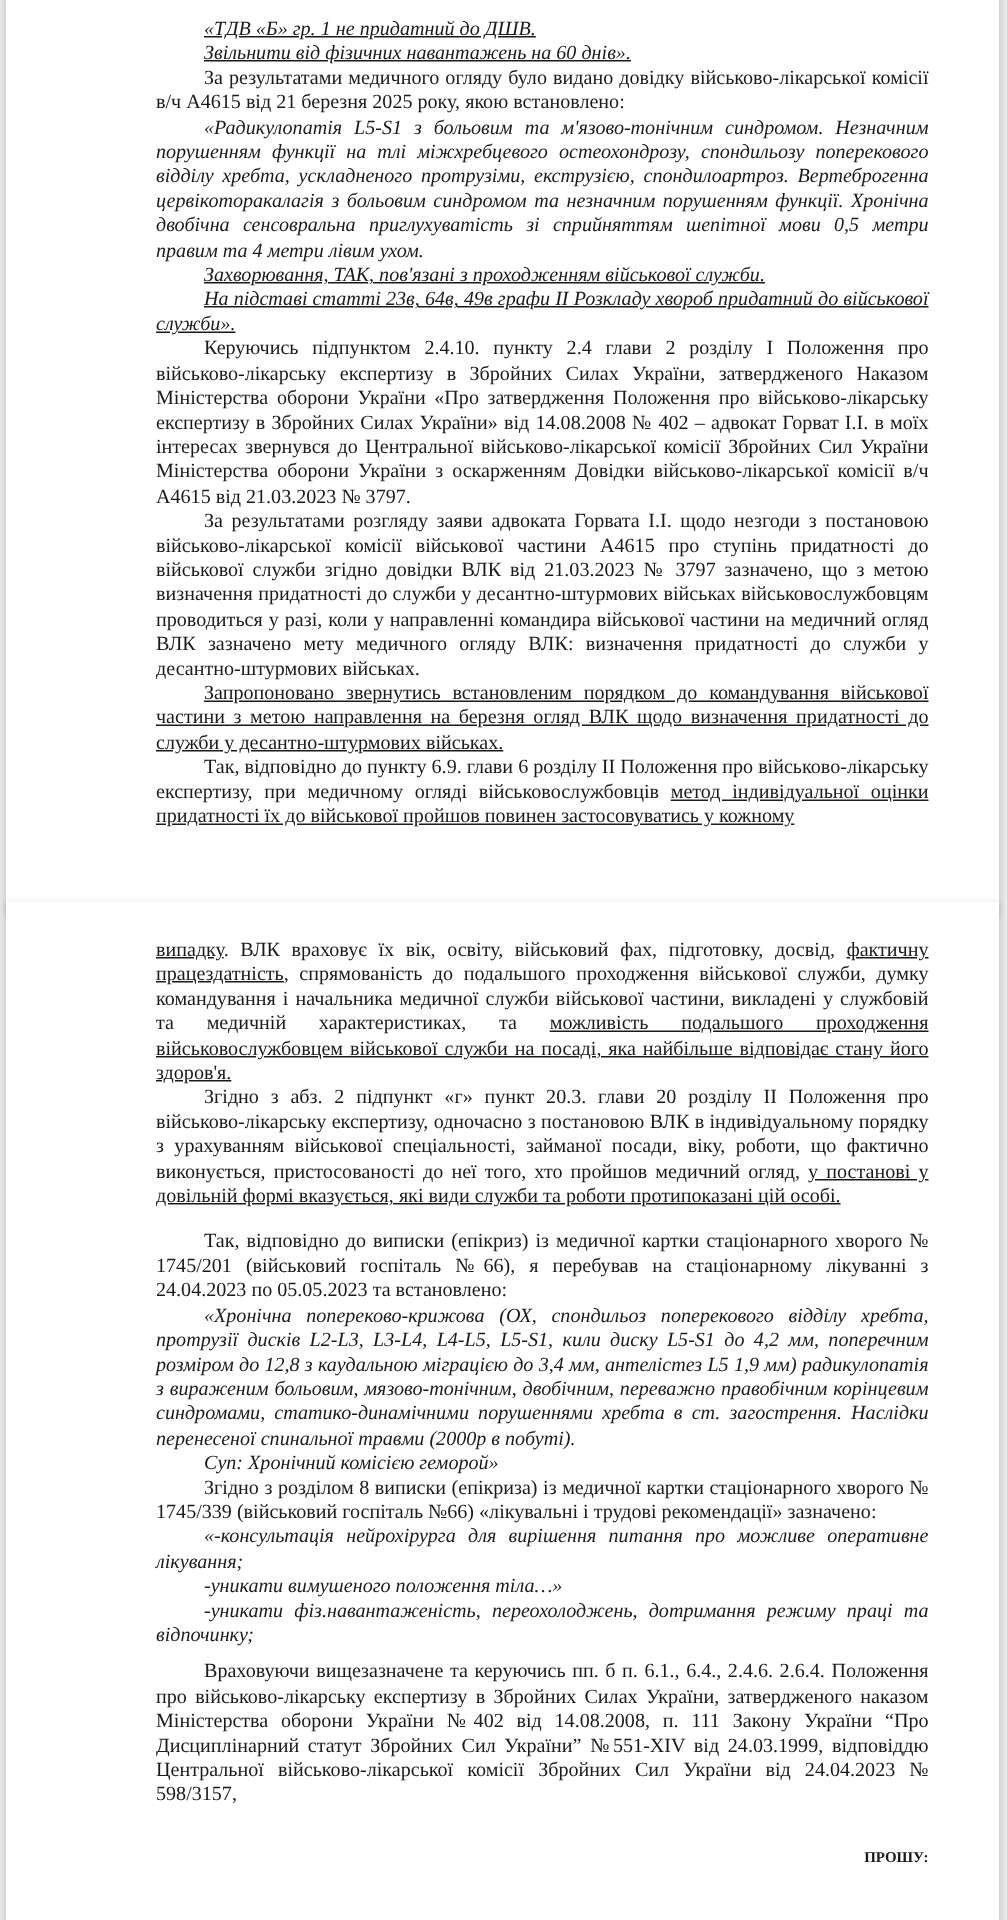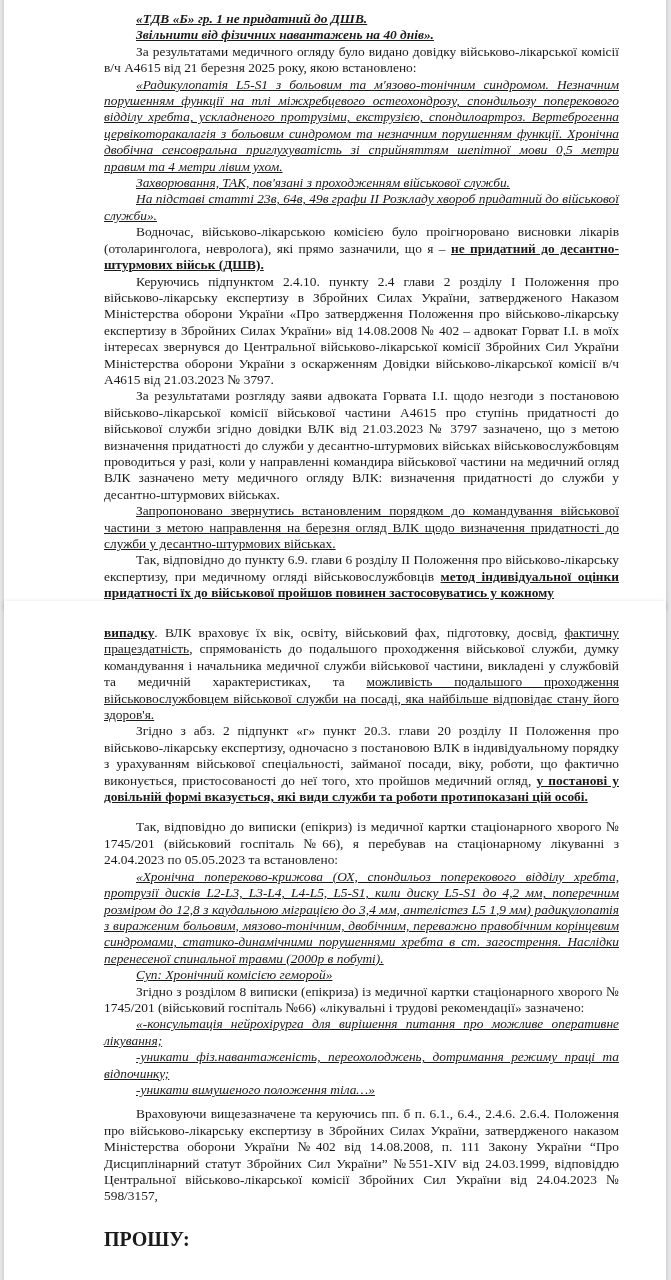--- a/index.html
+++ b/index.html
@@ -17,54 +17,53 @@
   #page1 { top:-4px; height:612px; border-top:1px solid #d0d0d0; }
   #page2 { top:601px; height:700px; }
   .content {
     position:absolute; left:100px; width:515px;
     font-size:13.4px; line-height:16.4px;
   }
   #page1 .content { top:14px; }
   #page2 .content { top:24px; }
   p { margin:0; text-align:justify; }
   p.ind { text-indent:32px; }
-  .i { font-style:italic;text-decoration:underline; }
+  .i { font-style:italic; }
   .u { text-decoration:underline; }
-  .b { font-weight:bold; }
+  .b { font-weight:normal; }
   .gap { height:14px; }
-  .center { text-align:left; font-weight:bold; margin-top:26px; font-size:20px; }
+  .center { text-align:right; font-weight:bold; margin-top:26px; font-size:10px; }
 </style>
 </head>
 <body>
 
 <div class="page" id="page1">
   <div class="content">
     <p class="ind i u b">«ТДВ «Б» гр. 1 не придатний до ДШВ.</p>
-    <p class="ind i u b">Звільнити від фізичних навантажень на 40 днів».</p>
+    <p class="ind i u b">Звільнити від фізичних навантажень на 60 днів».</p>
     <p class="ind">За результатами медичного огляду було видано довідку військово-лікарської комісії в/ч А4615 від 21 березня 2025 року, якою встановлено:</p>
     <p class="ind i">«Радикулопатія L5-S1 з больовим та м'язово-тонічним синдромом. Незначним порушенням функції на тлі міжхребцевого остеохондрозу, спондильозу поперекового відділу хребта, ускладненого протрузіми, екструзією, спондилоартроз. Вертеброгенна цервікоторакалагія з больовим синдромом та незначним порушенням функції. Хронічна двобічна сенсовральна приглухуватість зі сприйняттям шепітної мови 0,5 метри правим та 4 метри лівим ухом.</p>
     <p class="ind i u">Захворювання, ТАК, пов'язані з проходженням військової служби.</p>
     <p class="ind i u">На підставі статті 23в, 64в, 49в графи II Розкладу хвороб придатний до військової служби».</p>
-    <p class="ind"><span>Водночас, військово-лікарською комісією було проігноровано висновки лікарів (отоларинголога, невролога), які прямо зазначили, що я – </span><span class="b u">не придатний до десантно-штурмових військ (ДШВ).</span></p>
     <p class="ind">Керуючись підпунктом 2.4.10. пункту 2.4 глави 2 розділу I Положення про військово-лікарську експертизу в Збройних Силах України, затвердженого Наказом Міністерства оборони України «Про затвердження Положення про військово-лікарську експертизу в Збройних Силах України» від 14.08.2008 № 402 – адвокат Горват І.І. в моїх інтересах звернувся до Центральної військово-лікарської комісії Збройних Сил України Міністерства оборони України з оскарженням Довідки військово-лікарської комісії в/ч А4615 від 21.03.2023 № 3797.</p>
     <p class="ind">За результатами розгляду заяви адвоката Горвата І.І. щодо незгоди з постановою військово-лікарської комісії військової частини А4615 про ступінь придатності до військової служби згідно довідки ВЛК від 21.03.2023 № 3797 зазначено, що з метою визначення придатності до служби у десантно-штурмових військах військовослужбовцям проводиться у разі, коли у направленні командира військової частини на медичний огляд ВЛК зазначено мету медичного огляду ВЛК: визначення придатності до служби у десантно-штурмових військах.</p>
     <p class="ind u">Запропоновано звернутись встановленим порядком до командування військової частини з метою направлення на березня огляд ВЛК щодо визначення придатності до служби у десантно-штурмових військах.</p>
     <p class="ind"><span>Так, відповідно до пункту 6.9. глави 6 розділу II Положення про військово-лікарську експертизу, при медичному огляді військовослужбовців </span><span class="b u">метод індивідуальної оцінки придатності їх до військової пройшов повинен застосовуватись у кожному</span></p>
   </div>
 </div>
 
 <div class="page" id="page2">
   <div class="content">
     <p><span class="b u">випадку</span><span>. ВЛК враховує їх вік, освіту, військовий фах, підготовку, досвід, </span><span class="u">фактичну працездатність</span><span>, спрямованість до подальшого проходження військової служби, думку командування і начальника медичної служби військової частини, викладені у службовій та медичній характеристиках, та </span><span class="u">можливість подальшого проходження військовослужбовцем військової служби на посаді, яка найбільше відповідає стану його здоров'я.</span></p>
     <p class="ind"><span>Згідно з абз. 2 підпункт «г» пункт 20.3. глави 20 розділу II Положення про військово-лікарську експертизу, одночасно з постановою ВЛК в індивідуальному порядку з урахуванням військової спеціальності, займаної посади, віку, роботи, що фактично виконується, пристосованості до неї того, хто пройшов медичний огляд, </span><span class="b u">у постанові у довільній формі вказується, які види служби та роботи протипоказані цій особі.</span></p>
     <div class="gap"></div>
     <p class="ind">Так, відповідно до виписки (епікриз) із медичної картки стаціонарного хворого № 1745/201 (військовий госпіталь №66), я перебував на стаціонарному лікуванні з 24.04.2023 по 05.05.2023 та встановлено:</p>
     <p class="ind i">«Хронічна попереково-крижова (ОХ, спондильоз поперекового відділу хребта, протрузії дисків L2-L3, L3-L4, L4-L5, L5-S1, кили диску L5-S1 до 4,2 мм, поперечним розміром до 12,8 з каудальною міграцією до 3,4 мм, антелістез L5 1,9 мм) радикулопатія з вираженим больовим, мязово-тонічним, двобічним, переважно правобічним корінцевим синдромами, статико-динамічними порушеннями хребта в ст. загострення. Наслідки перенесеної спинальної травми (2000р в побуті).</p>
     <p class="ind i">Суп: Хронічний комісією геморой»</p>
-    <p class="ind">Згідно з розділом 8 виписки (епікриза) із медичної картки стаціонарного хворого № 1745/201 (військовий госпіталь №66) «лікувальні і трудові рекомендації» зазначено:</p>
+    <p class="ind">Згідно з розділом 8 виписки (епікриза) із медичної картки стаціонарного хворого № 1745/339 (військовий госпіталь №66) «лікувальні і трудові рекомендації» зазначено:</p>
     <p class="ind i">«-консультація нейрохірурга для вирішення питання про можливе оперативне лікування;</p>
+    <p class="ind i">-уникати вимушеного положення тіла…»</p>
     <p class="ind i">-уникати фіз.навантаженість, переохолоджень, дотримання режиму праці та відпочинку;</p>
-    <p class="ind i">-уникати вимушеного положення тіла…»</p>
     <div class="gap" style="height:8px"></div>
     <p class="ind">Враховуючи вищезазначене та керуючись пп. б п. 6.1., 6.4., 2.4.6. 2.6.4. Положення про військово-лікарську експертизу в Збройних Силах України, затвердженого наказом Міністерства оборони України №402 від 14.08.2008, п. 111 Закону України “Про Дисциплінарний статут Збройних Сил України” №551-XIV від 24.03.1999, відповіддю Центральної військово-лікарської комісії Збройних Сил України від 24.04.2023 № 598/3157,</p>
     <p class="center">ПРОШУ:</p>
   </div>
 </div>
 
 </body></html>

